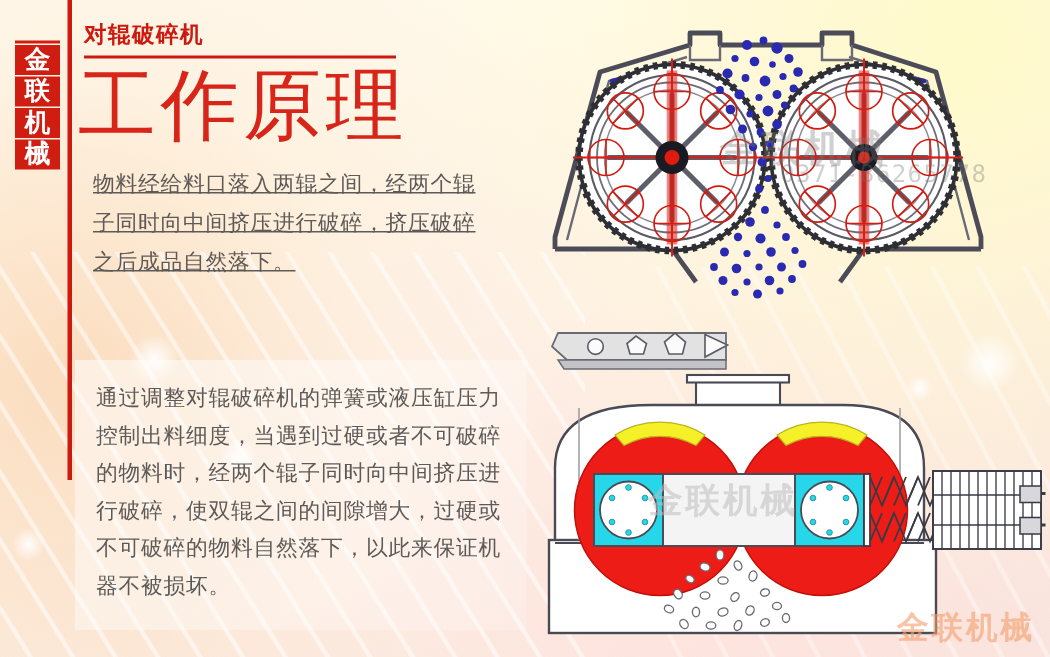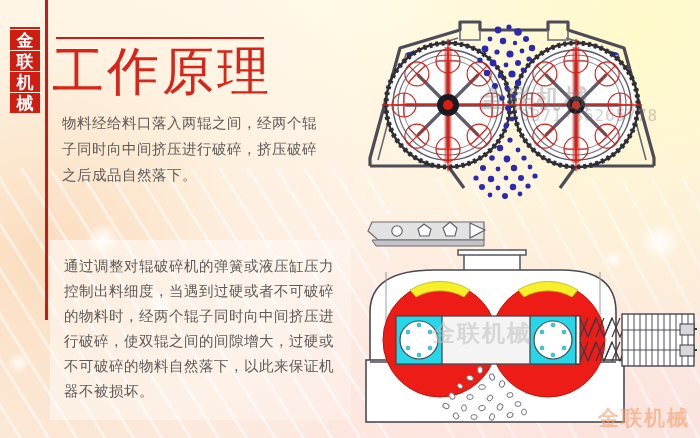--- a/index.html
+++ b/index.html
@@ -70,21 +70,21 @@
     color:#d8251a;font-size:52px;font-weight:normal;line-height:58px;letter-spacing:3px;
     font-family:"DejaVu Sans","Liberation Sans",sans-serif;
   }
 
   
   .para{
     position:absolute;z-index:6;color:#5e5a58;
     font-size:14.5px;line-height:26px;letter-spacing:.5px;
     font-family:"DejaVu Sans","Liberation Sans",sans-serif;
   }
-  #para1{left:62px;top:110px;width:260px;}
+  #para1{left:62px;top:110px;width:260px;text-decoration:underline;}
   #para2{
     left:50px;top:240px;width:275px;padding:14px 12px 16px 14px;
     background:linear-gradient(135deg,rgba(255,255,255,.55),rgba(255,255,255,.18));
     line-height:25px;
   }
 
   
   .wm-br{
     position:absolute;right:10px;bottom:6px;z-index:7;
     color:rgba(244,160,110,.62);font-size:21px;font-weight:bold;letter-spacing:2px;
@@ -127,20 +127,21 @@
   <div class="v-rule"></div>
 
   <div class="logo-rule" style="top:27px;"></div>
   <div class="logo-badge">
     <div class="ch">金</div>
     <div class="ch">联</div>
     <div class="ch">机</div>
     <div class="ch">械</div>
   </div>
 
+  <div class="sub-title">对辊破碎机</div>
   <div class="h-rule"></div>
   <div class="main-title">工作原理</div>
 
   <div class="para" id="para1">物料经给料口落入两辊之间，经两个辊子同时向中间挤压进行破碎，挤压破碎之后成品自然落下。</div>
   <div class="para" id="para2">通过调整对辊破碎机的弹簧或液压缸压力控制出料细度，当遇到过硬或者不可破碎的物料时，经两个辊子同时向中间挤压进行破碎，使双辊之间的间隙增大，过硬或不可破碎的物料自然落下，以此来保证机器不被损坏。</div>
 
   <div class="svg-holder" id="schematic">
     <svg width="340" height="196" viewBox="0 0 340 196">
       <defs>
         <g id="hammerSet">

